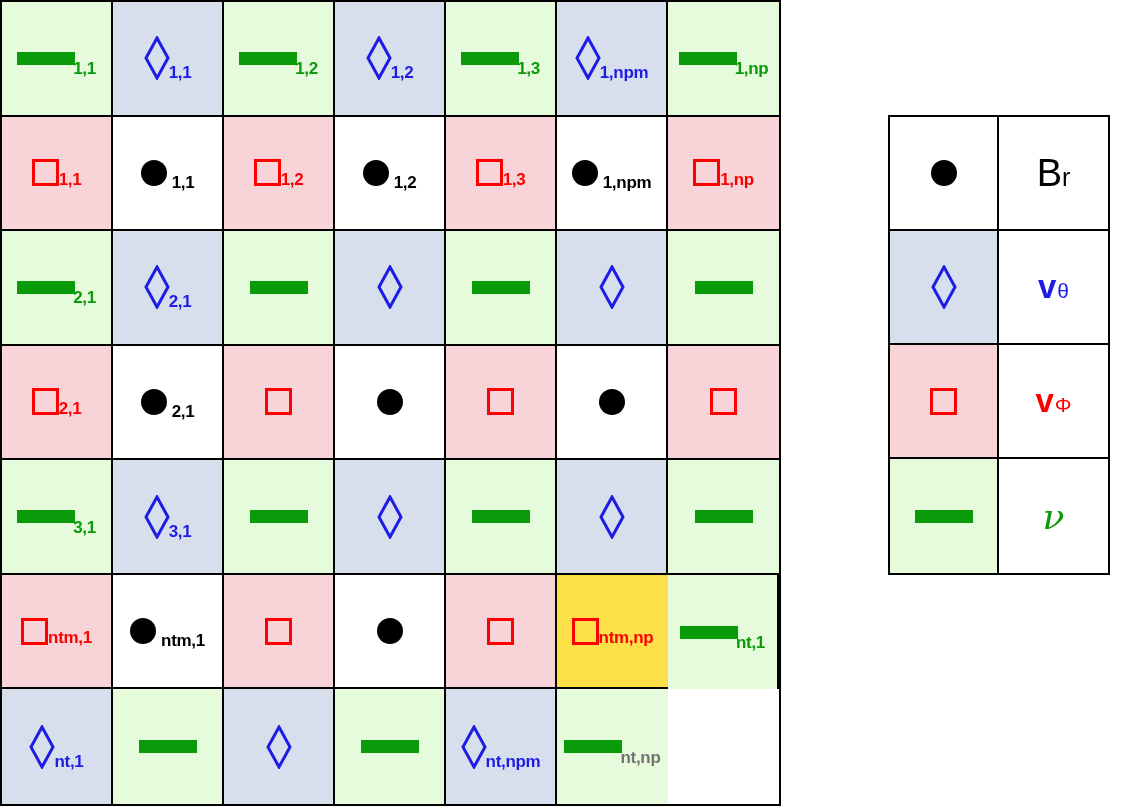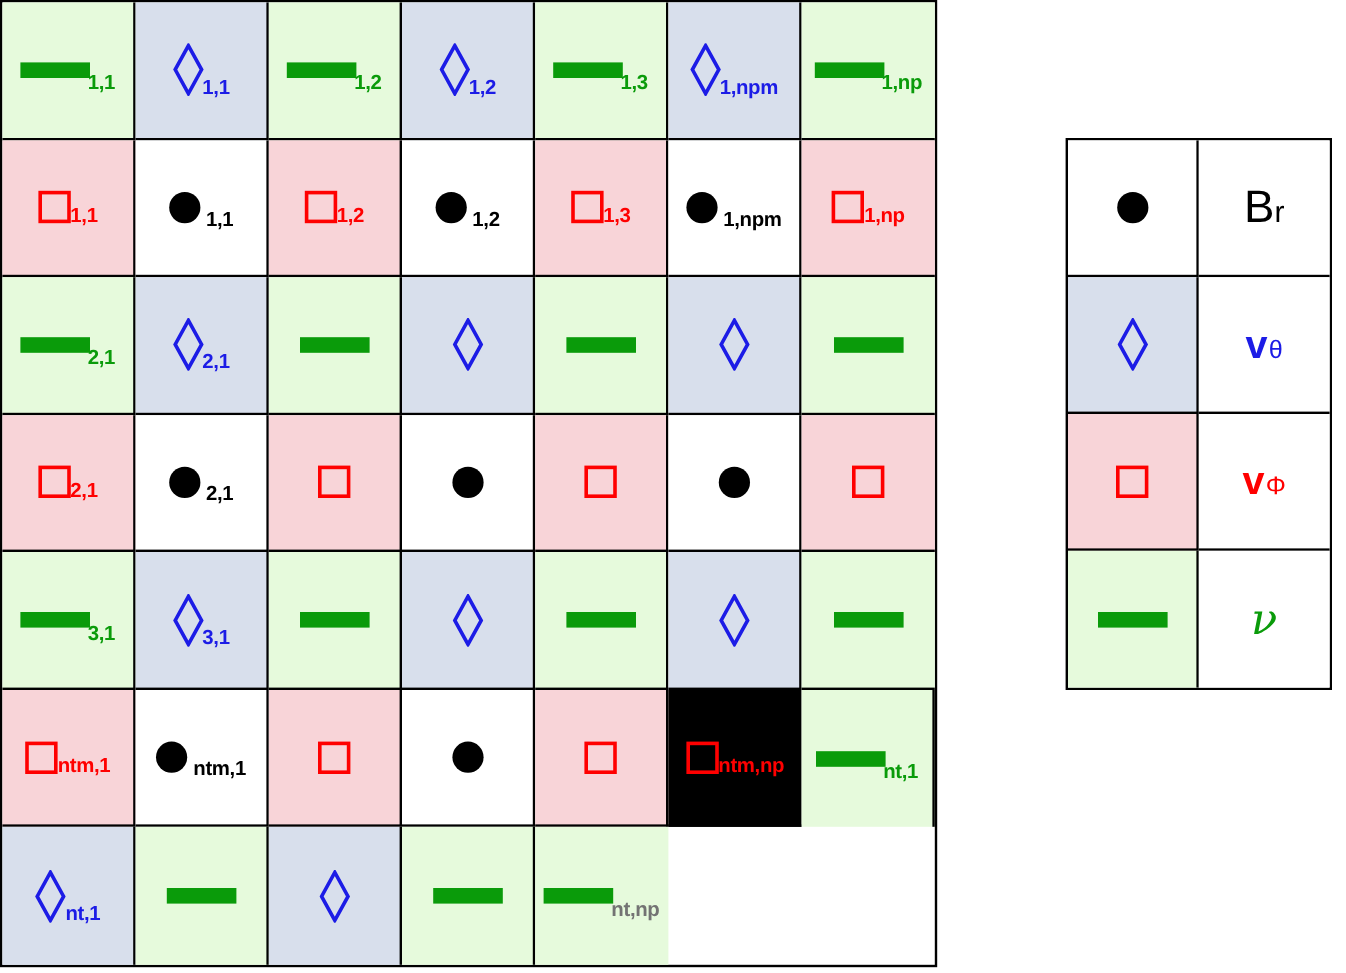--- a/index.html
+++ b/index.html
@@ -294,21 +294,21 @@
     <div class="cell bcr bcb" style="background: rgb(255, 255, 255);">
       <span class="cluster">
         <span class="sym circle" style="background: rgb(0, 0, 0);"></span>
       </span>
     </div>
     <div class="cell bcr bcb" style="background: rgb(248, 212, 216);">
       <span class="cluster">
         <span class="sym square" style="border-color: rgb(255, 0, 0);"></span>
       </span>
     </div>
-    <div class="cell bcb" style="background: #000000;">
+    <div class="cell bcb" style="background: #fde047;">
       <span class="cluster">
         <span class="sym square" style="border-color: rgb(255, 0, 0);"></span>
         <span class="lbl lbl-square" style="color: rgb(255, 0, 0);">ntm,np</span>
       </span>
     </div>
     <div class="cell bcr" style="background: rgb(230, 250, 220);">
       <span class="cluster">
         <span class="sym bar" style="background: rgb(10, 155, 10);"></span>
         <span class="lbl lbl-bar" style="color: rgb(10, 155, 10);">nt,1</span>
       </span>
@@ -329,20 +329,28 @@
     <div class="cell bcr" style="background: rgb(216, 223, 236);">
       <span class="cluster">
         <span class="sym diamond"><svg width="26" height="44" viewBox="0 0 26 44">
             <polygon points="13,2 24,22 13,42 2,22" fill="none" stroke="#1c1ce6" stroke-width="3"></polygon>
           </svg></span>
       </span>
     </div>
     <div class="cell bcr" style="background: rgb(230, 250, 220);">
       <span class="cluster">
         <span class="sym bar" style="background: rgb(10, 155, 10);"></span>
+      </span>
+    </div>
+    <div class="cell bcr" style="background: rgb(216, 223, 236);">
+      <span class="cluster">
+        <span class="sym diamond"><svg width="26" height="44" viewBox="0 0 26 44">
+            <polygon points="13,2 24,22 13,42 2,22" fill="none" stroke="#1c1ce6" stroke-width="3"></polygon>
+          </svg></span>
+        <span class="lbl lbl-diamond" style="color: rgb(28, 28, 230);">nt,npm</span>
       </span>
     </div>
     <div class="cell" style="background: rgb(230, 250, 220);">
       <span class="cluster">
         <span class="sym bar" style="background: rgb(10, 155, 10);"></span>
         <span class="lbl lbl-bar" style="color: #737373;">nt,np</span>
       </span>
     </div>
   </div>
 <div id="legend">

